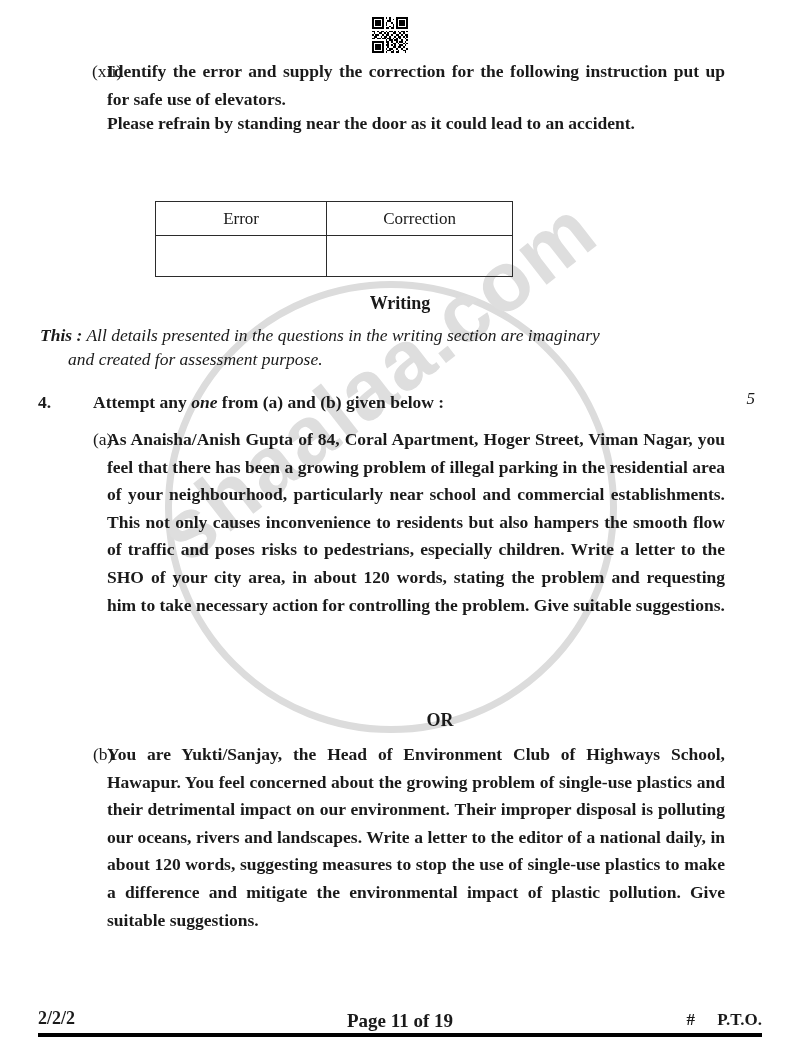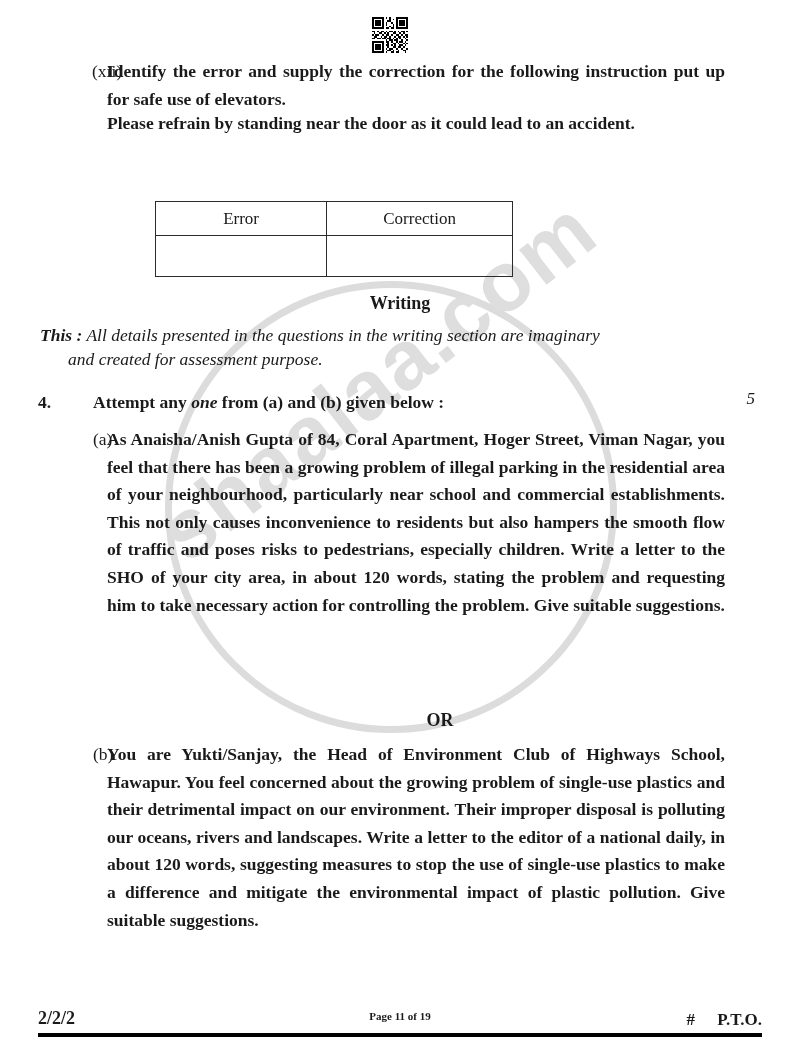--- a/index.html
+++ b/index.html
@@ -178,21 +178,21 @@
     position: absolute;
     left: 38px;
     top: 0;
   }
   #footer-center {
     position: absolute;
     left: 0;
     top: 2px;
     width: 800px;
     text-align: center;
-    font-size: 11px;
+    font-size: 19px;
   }
   #footer-hash {
     position: absolute;
     right: 105px;
     top: 2px;
     font-size: 17px;
   }
   #footer-pto {
     position: absolute;
     right: 38px;

